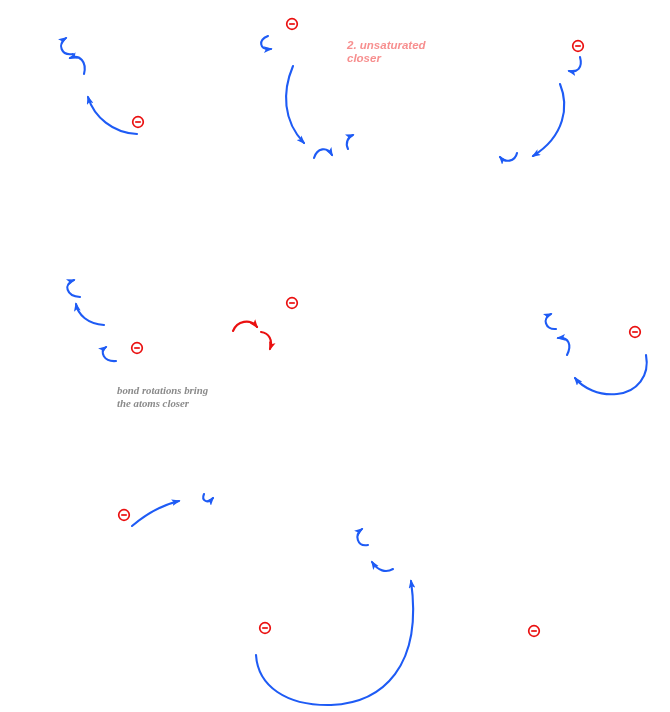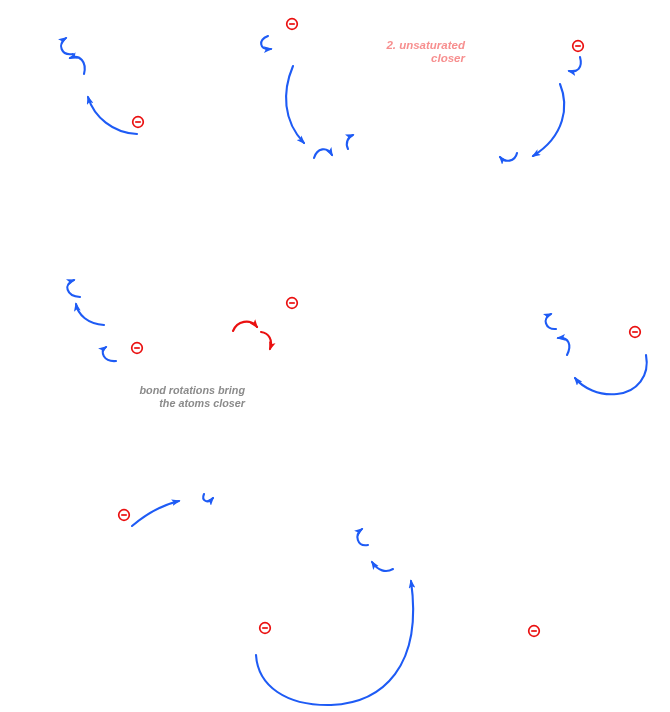--- a/index.html
+++ b/index.html
@@ -10,21 +10,21 @@
     position: relative;
     overflow: hidden;
   }
   .canvas {
     position: absolute; left: 0; top: 0;
     width: 670px; height: 712px;
   }
   #diagram-svg { position: absolute; left: 0; top: 0; }
   .diagram-label {
     position: absolute;
-    text-align: right;
+    text-align: left;
     font-style: italic;
     font-weight: bold;
     white-space: nowrap;
   }
   .label-line { display: block; }
   #label-unsaturated-ketone {
     left: 347px; top: 39px; width: 118px;
     font-size: 11.5px; line-height: 13px;
   }
   #label-bond-rotations {
@@ -105,18 +105,18 @@
         <circle cx="0" cy="0" r="5.3" fill="none" stroke="#ea1010" stroke-width="1.7"></circle>
         <line x1="-2.8" y1="0" x2="2.8" y2="0" stroke="#ea1010" stroke-width="1.7"></line>
       </g>
     </svg>
 
   <div class="diagram-label" id="label-unsaturated-ketone" style="color: rgb(247, 143, 143);">
     <span class="label-line">2. unsaturated</span>
     <span class="label-line">closer</span>
   </div>
 
-  <div class="diagram-label" id="label-bond-rotations" style="color: rgb(139, 139, 139);">
+  <div class="diagram-label" id="label-bond-rotations" style="color: rgb(139, 139, 139); font-family: Liberation Serif, serif;">
     <span class="label-line">bond rotations bring</span>
     <span class="label-line">the atoms closer</span>
   </div>
 
 </div>
 
 </body></html>

